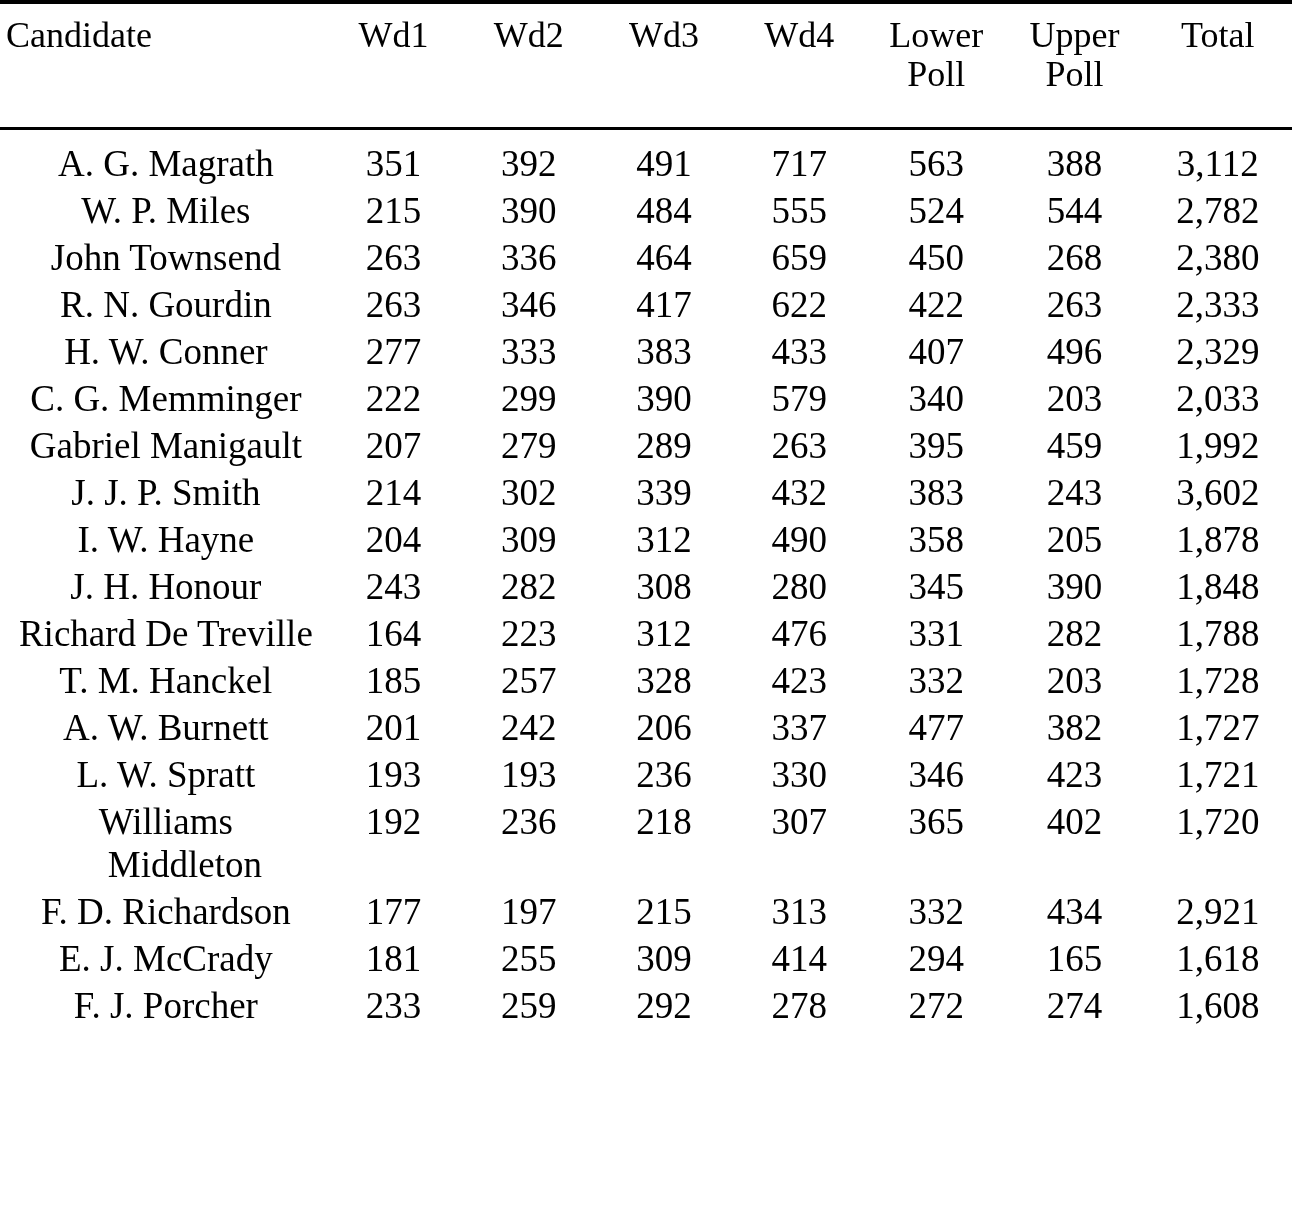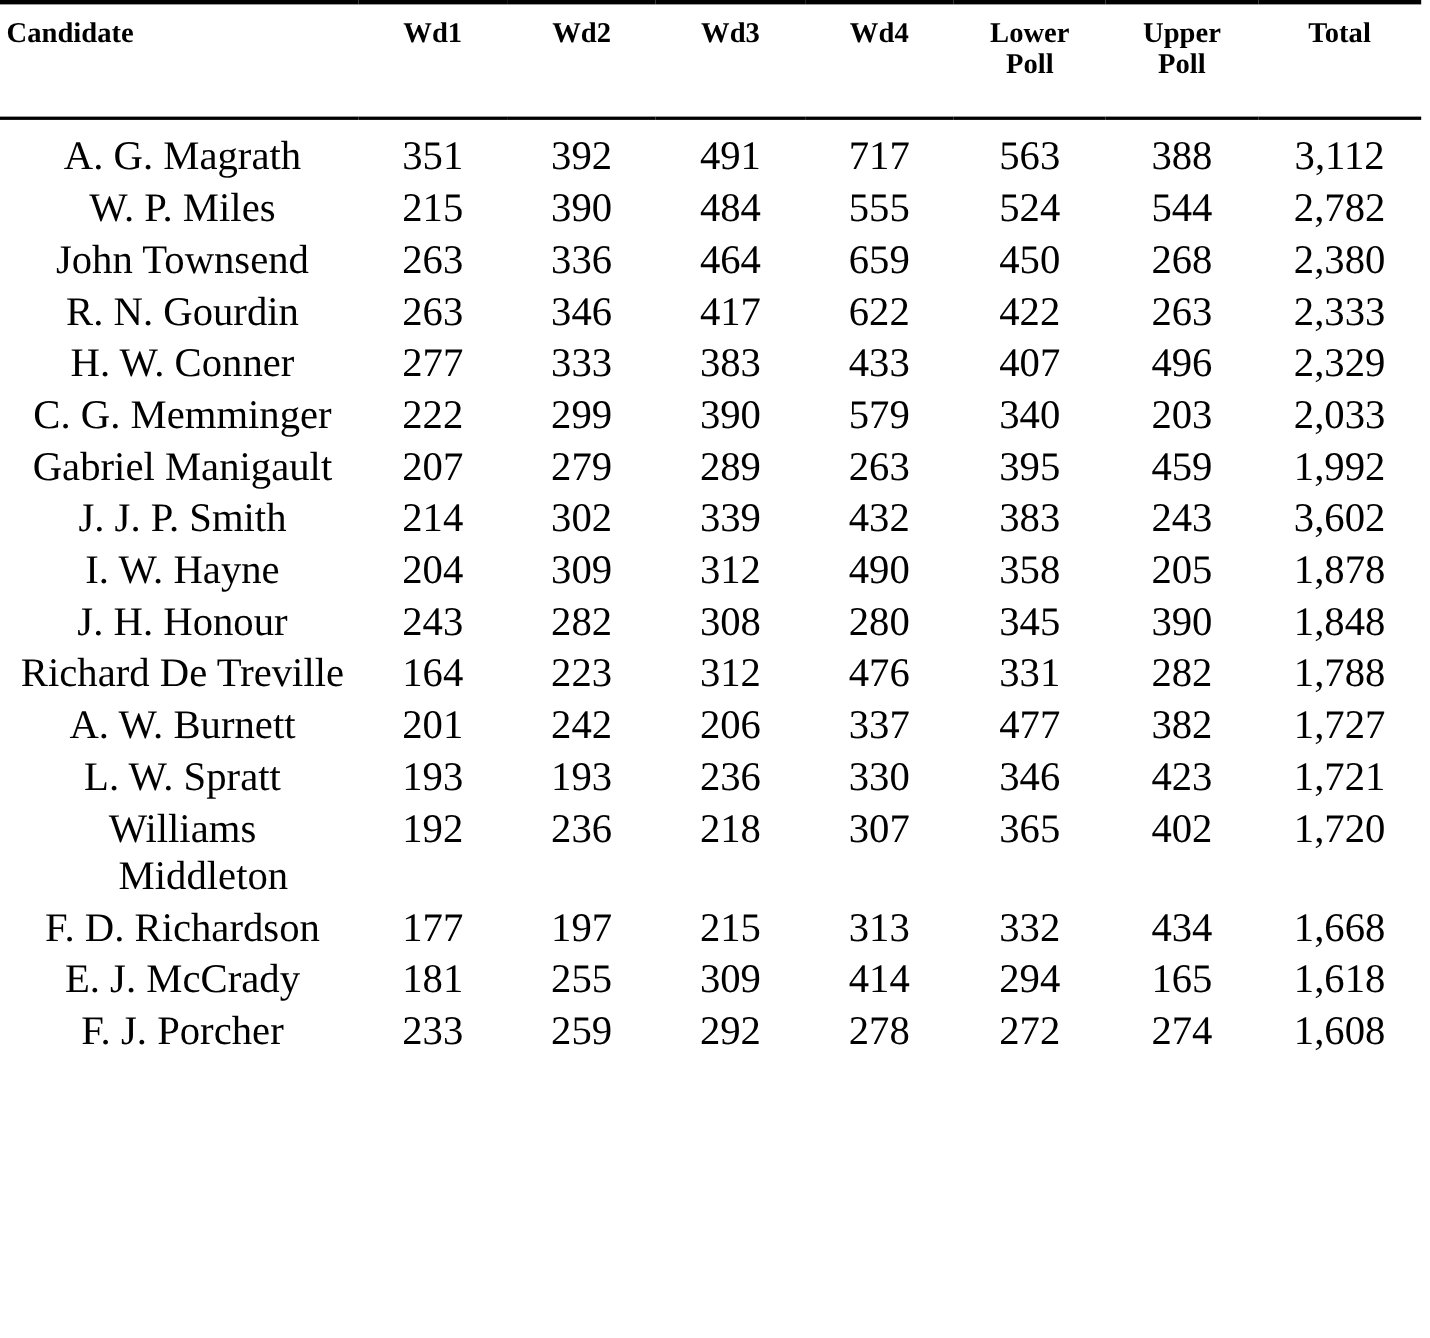--- a/index.html
+++ b/index.html
@@ -42,22 +42,22 @@
   .rule-head td {
     border-top: 3px solid #000;
     height: 0;
     padding: 0;
     line-height: 0;
     font-size: 0;
   }
 
   
   thead th {
-    font-weight: bold;
-    font-size: 26px;
+    font-weight: normal;
+    font-size: 36px;
     line-height: 1.07;
     vertical-align: top;
     padding: 0;
   }
   th.h-candidate {
     text-align: left;
     padding: 12px 0 0 6px;
   }
   th.h-num {
     padding: 12px 0 0 0;
@@ -256,20 +256,30 @@
           <td class="c-name"><span>Richard De Treville</span></td>
           <td class="c-num">164</td>
           <td class="c-num">223</td>
           <td class="c-num">312</td>
           <td class="c-num">476</td>
           <td class="c-num">331</td>
           <td class="c-num">282</td>
           <td class="c-num">1,788</td>
         </tr>
         <tr class="data-row">
+          <td class="c-name"><span>T. M. Hanckel</span></td>
+          <td class="c-num">185</td>
+          <td class="c-num">257</td>
+          <td class="c-num">328</td>
+          <td class="c-num">423</td>
+          <td class="c-num">332</td>
+          <td class="c-num">203</td>
+          <td class="c-num">1,728</td>
+        </tr>
+        <tr class="data-row">
           <td class="c-name"><span>A. W. Burnett</span></td>
           <td class="c-num">201</td>
           <td class="c-num">242</td>
           <td class="c-num">206</td>
           <td class="c-num">337</td>
           <td class="c-num">477</td>
           <td class="c-num">382</td>
           <td class="c-num">1,727</td>
         </tr>
         <tr class="data-row">
@@ -293,21 +303,21 @@
           <td class="c-num">1,720</td>
         </tr>
         <tr class="data-row">
           <td class="c-name"><span>F. D. Richardson</span></td>
           <td class="c-num">177</td>
           <td class="c-num">197</td>
           <td class="c-num">215</td>
           <td class="c-num">313</td>
           <td class="c-num">332</td>
           <td class="c-num">434</td>
-          <td class="c-num">1,668</td>
+          <td class="c-num">2,921</td>
         </tr>
         <tr class="data-row">
           <td class="c-name"><span>E. J. McCrady</span></td>
           <td class="c-num">181</td>
           <td class="c-num">255</td>
           <td class="c-num">309</td>
           <td class="c-num">414</td>
           <td class="c-num">294</td>
           <td class="c-num">165</td>
           <td class="c-num">1,618</td>

